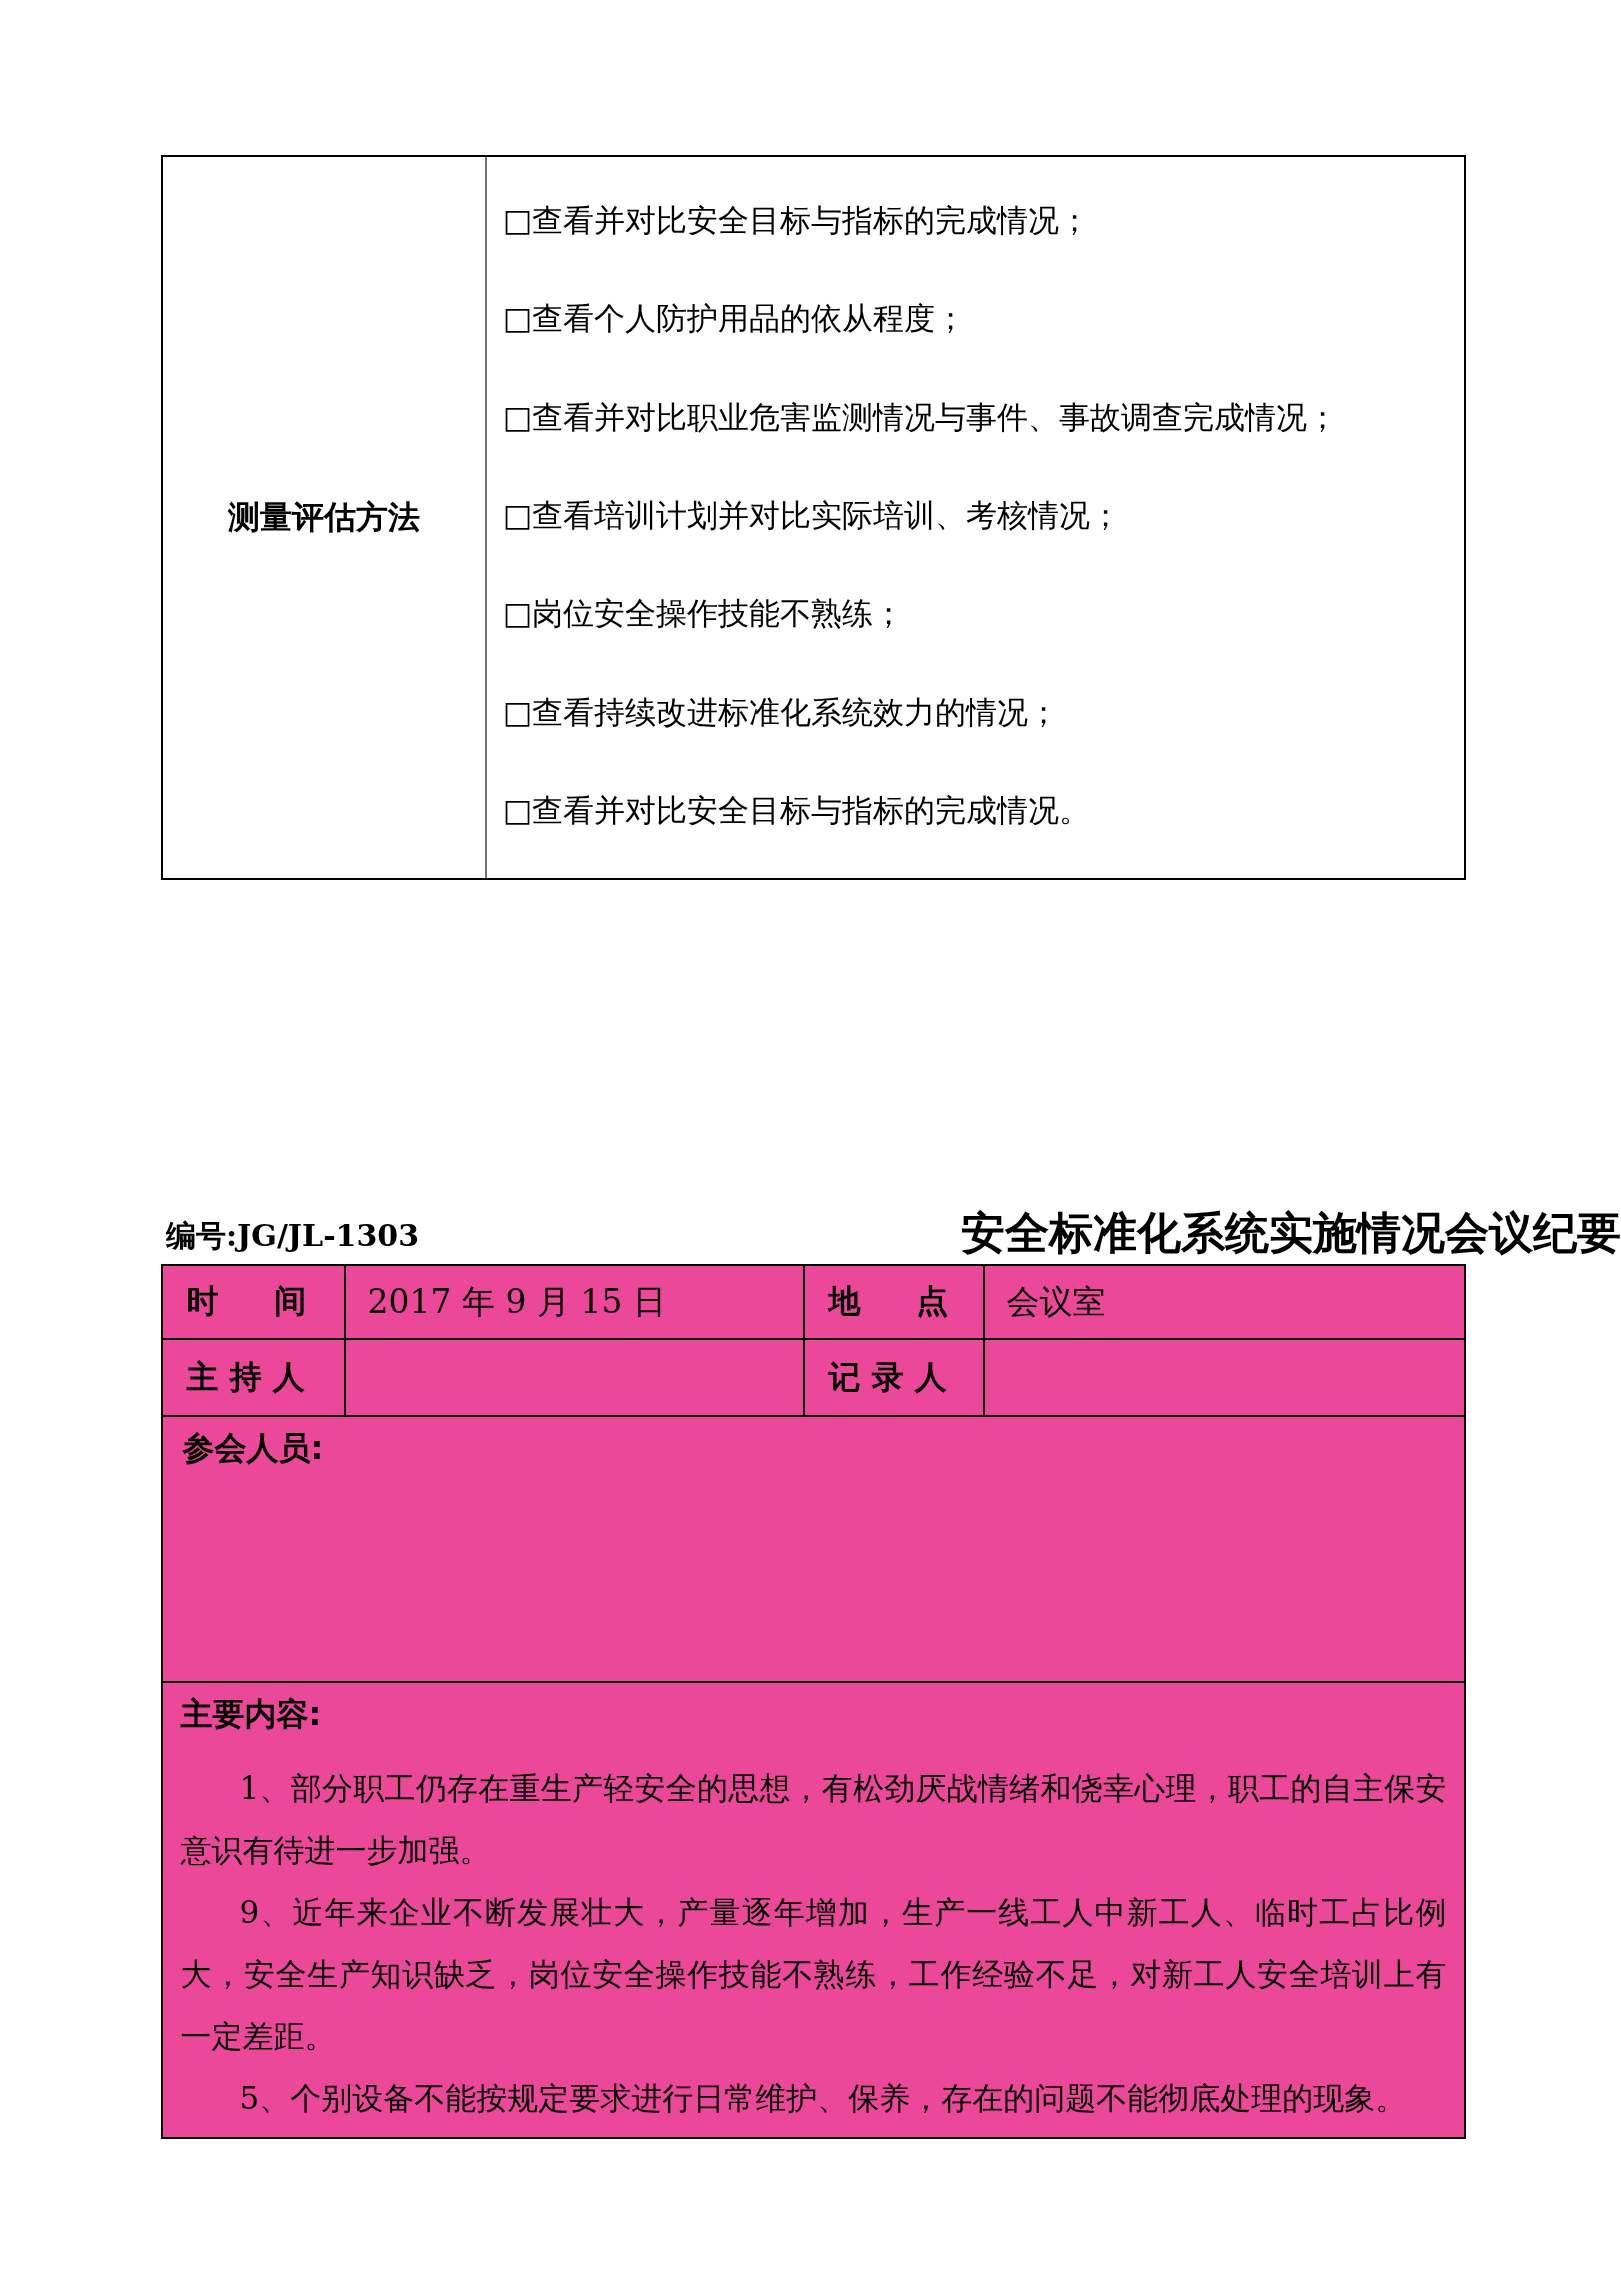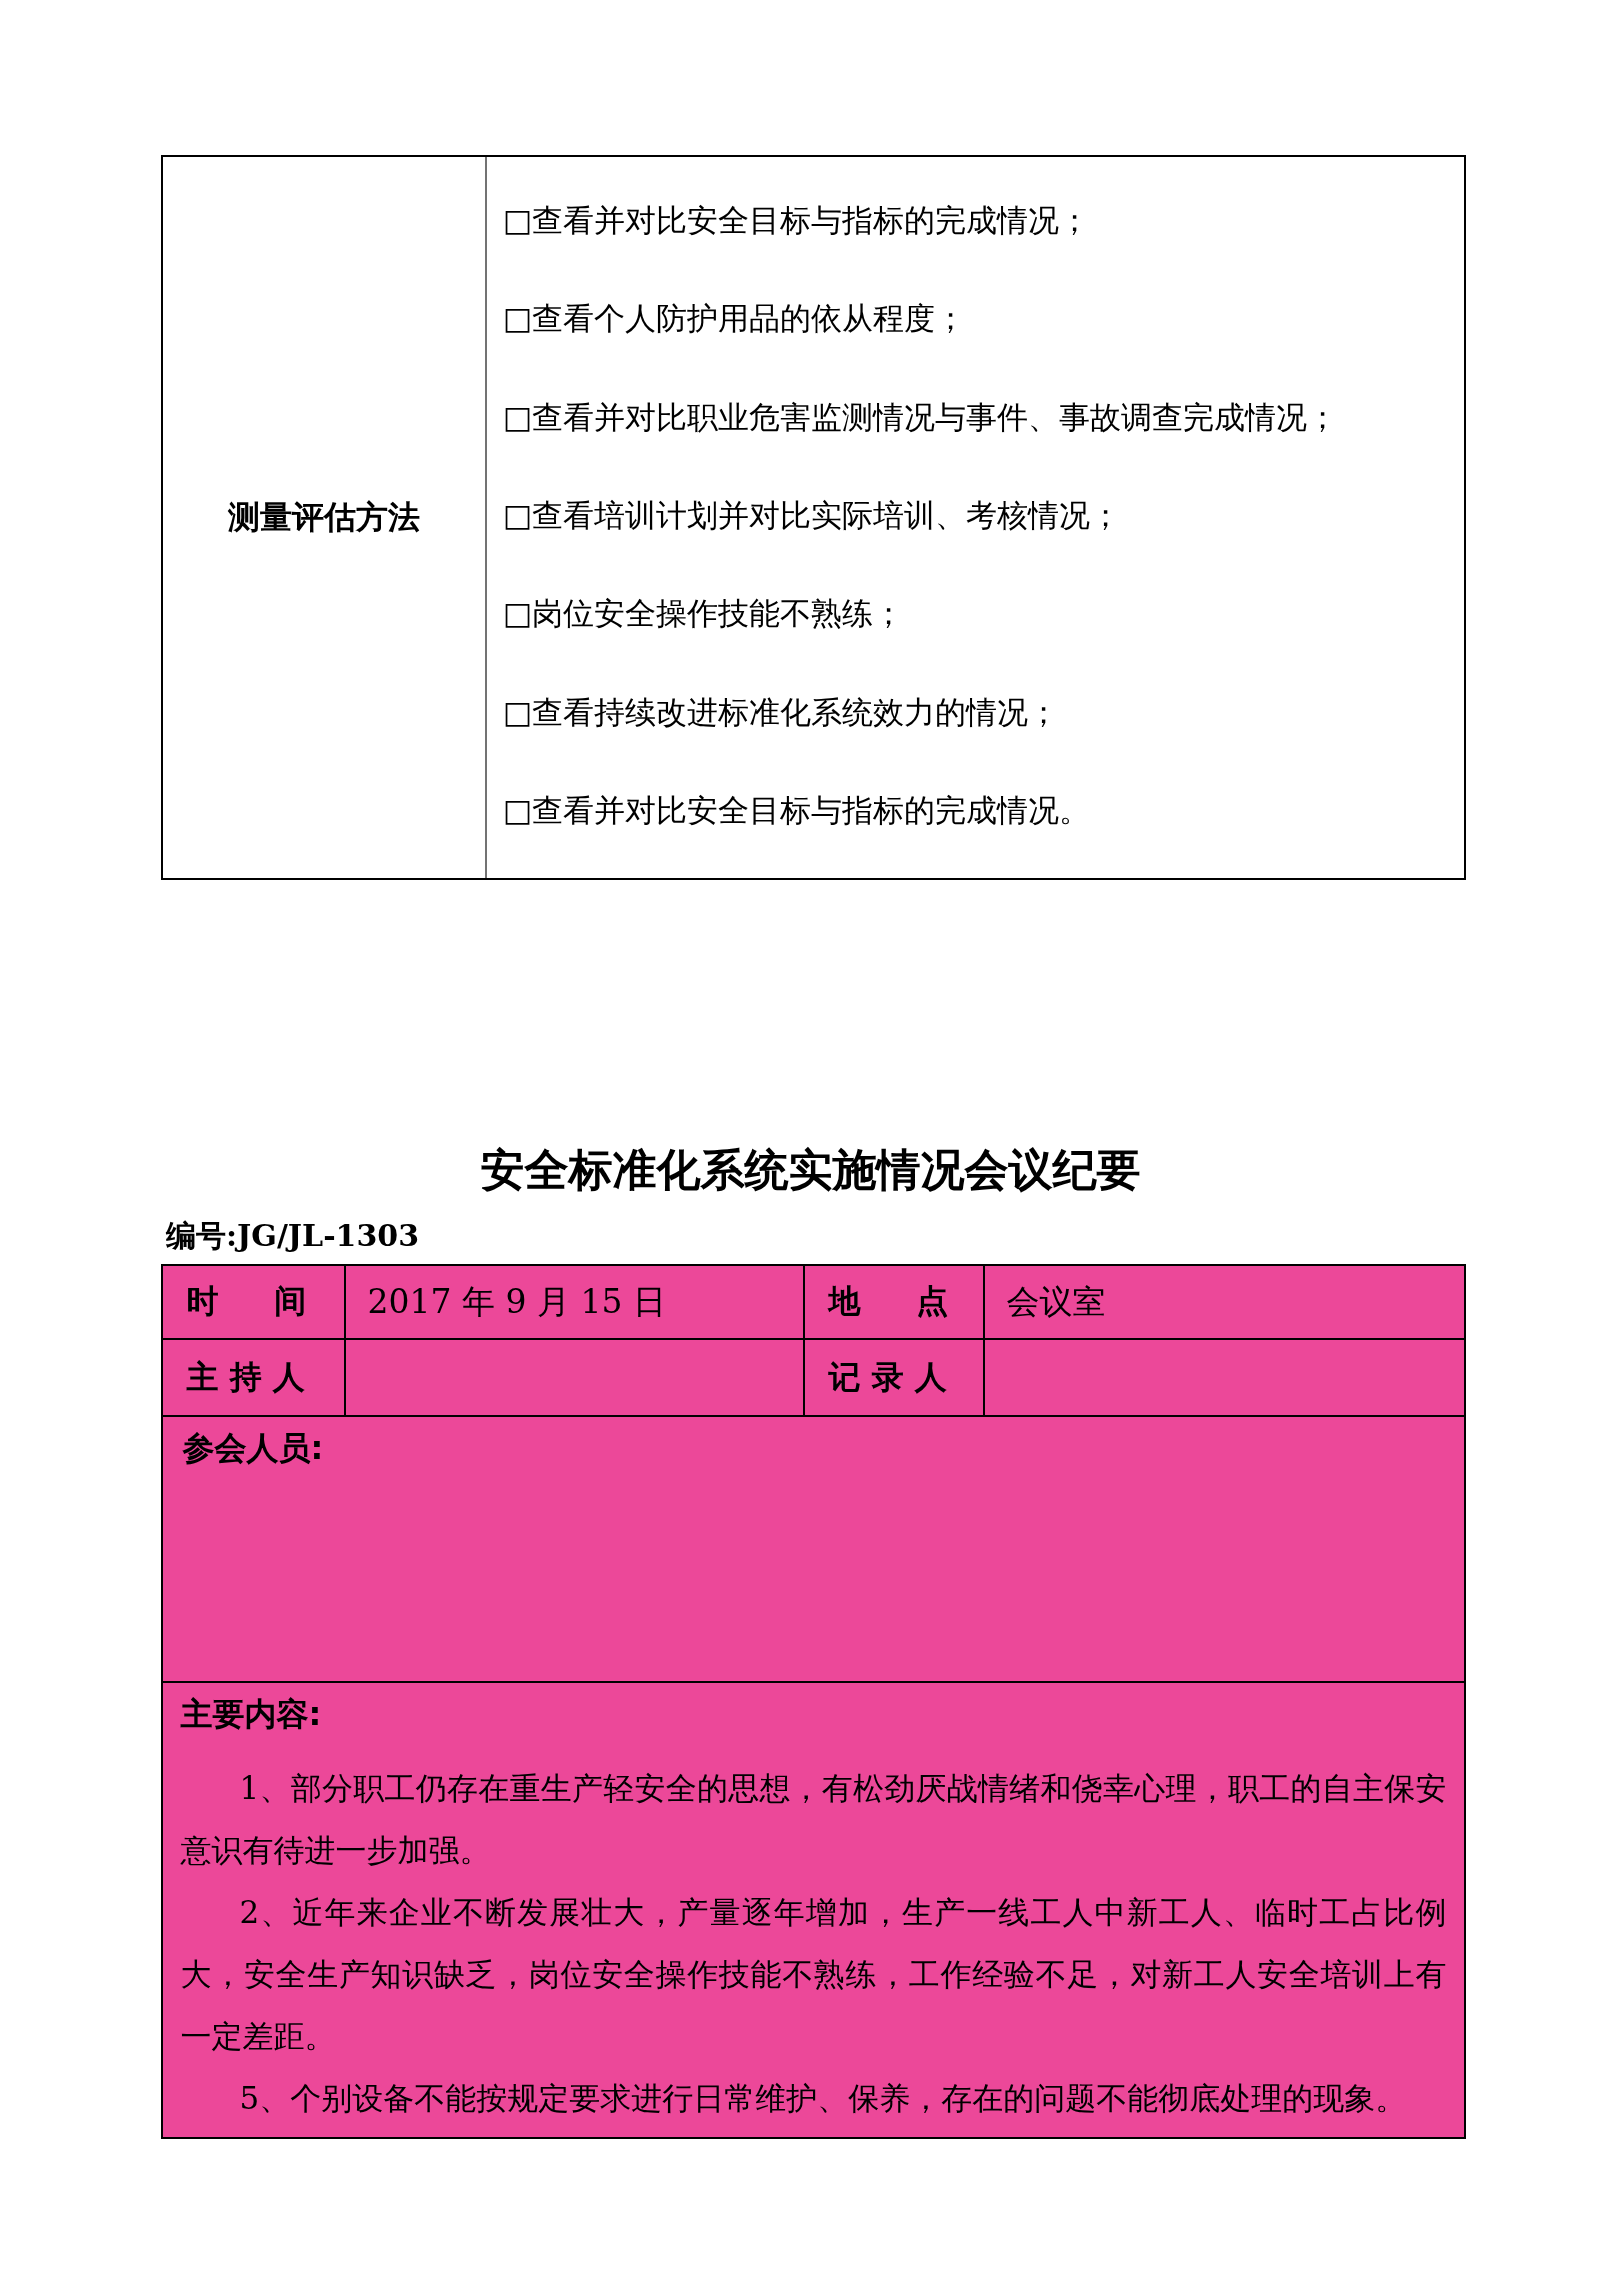--- a/index.html
+++ b/index.html
@@ -28,22 +28,22 @@
   .tbl1-label-cell span{font-size:32px;font-weight:bold;}
   .tbl1-items-cell{
     flex:1;min-width:0;
     display:flex;flex-direction:column;justify-content:space-between;
     padding:44px 11.8px 48px 15.7px;
   }
   .checkbox-item{font-size:31px;line-height:39px;white-space:nowrap;}
 
   
   .title{
-    position:absolute;top:1143px;left:0;width:100%;
-    margin:0;text-align:center;
+    position:absolute;top:1206px;left:0;width:100%;
+    margin:0;text-align:right;
     font-size:44px;line-height:53px;font-weight:bold;
   }
   .docnum{
     position:absolute;left:166px;top:1217px;
     font-size:30px;line-height:37px;font-weight:bold;
     font-family:"DejaVu Serif","Liberation Serif",serif;
   }
 
   
   .tbl2{
@@ -117,19 +117,19 @@
     <div class="cell label-cell">记 录 人</div>
     <div class="cell value-cell nor"></div>
 
     <div class="cell span4 nor participants-cell">
       <span>参会人员:</span>
     </div>
 
     <div class="cell span4 nor nob content-cell">
       <div class="content-heading">主要内容:</div>
       <p class="para">1、部分职工仍存在重生产轻安全的思想，有松劲厌战情绪和侥幸心理，职工的自主保安意识有待进一步加强。</p>
-      <p class="para">2、近年来企业不断发展壮大，产量逐年增加，生产一线工人中新工人、临时工占比例大，安全生产知识缺乏，岗位安全操作技能不熟练，工作经验不足，对新工人安全培训上有一定差距。</p>
+      <p class="para">9、近年来企业不断发展壮大，产量逐年增加，生产一线工人中新工人、临时工占比例大，安全生产知识缺乏，岗位安全操作技能不熟练，工作经验不足，对新工人安全培训上有一定差距。</p>
       <p class="para">5、个别设备不能按规定要求进行日常维护、保养，存在的问题不能彻底处理的现象。</p>
     </div>
 
   </div>
 </div>
 
 
 </body></html>

